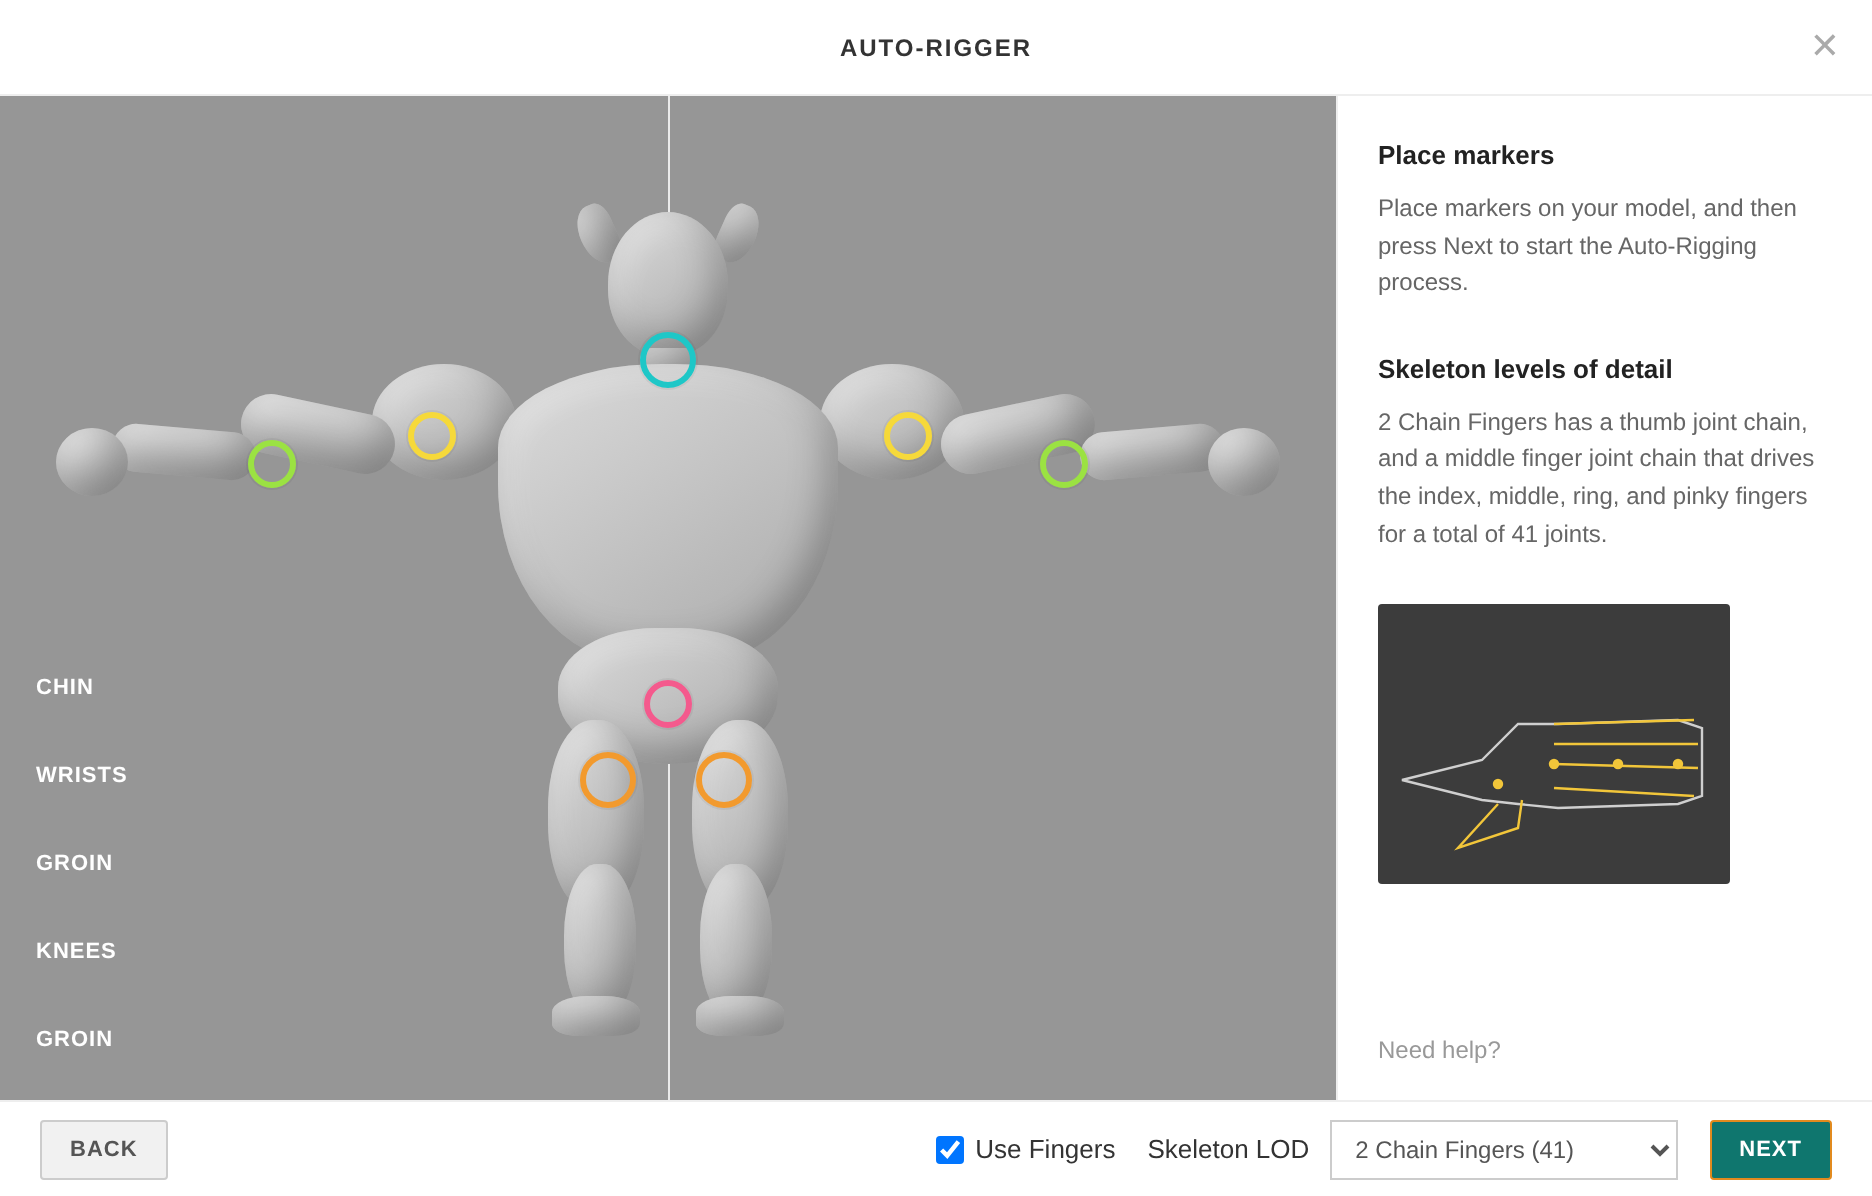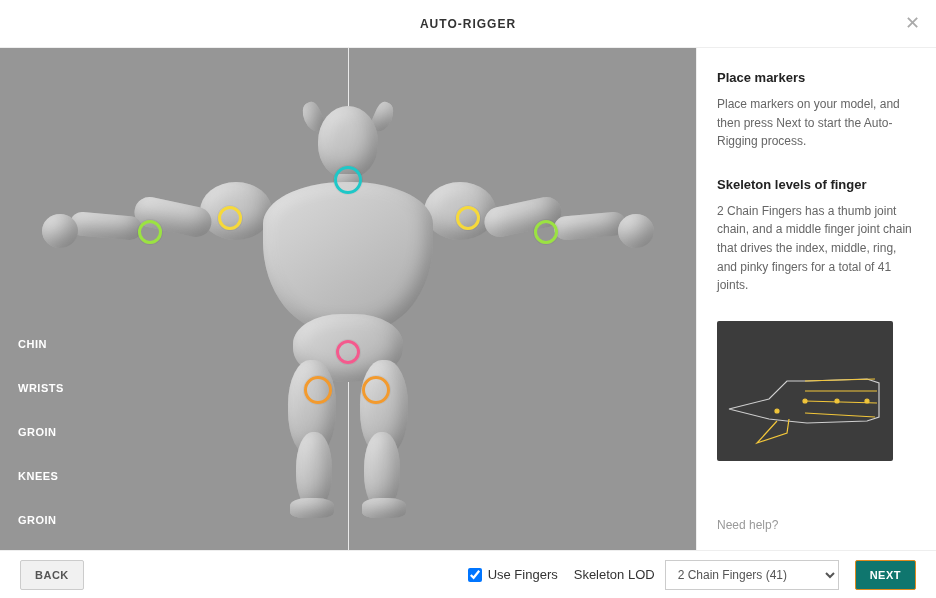--- a/index.html
+++ b/index.html
@@ -118,21 +118,21 @@
     gap: 32px;
   }
   .marker-label {
     font-size: 11px;
     font-weight: 700;
     letter-spacing: 0.5px;
     color: #fff;
   }
 
   .side-panel {
-    width: 240px;
+    width: 268px;
     background: #fff;
     border-left: 1px solid #eee;
     padding: 22px 20px 18px 20px;
     display: flex;
     flex-direction: column;
     position: relative;
   }
   .sp-heading {
     font-size: 13px;
     font-weight: 700;
@@ -264,21 +264,21 @@
       <span class="marker-label">GROIN</span>
       <span class="marker-label">KNEES</span>
       <span class="marker-label">GROIN</span>
     </div>
   </div>
 
   <div class="side-panel">
     <div class="sp-heading">Place markers</div>
     <div class="sp-text">Place markers on your model, and then press Next to start the Auto-Rigging process.</div>
 
-    <div class="sp-heading">Skeleton levels of finger</div>
+    <div class="sp-heading">Skeleton levels of detail</div>
     <div class="sp-text">2 Chain Fingers has a thumb joint chain, and a middle finger joint chain that drives the index, middle, ring, and pinky fingers for a total of 41 joints.</div>
 
     <div class="lod-preview">
       <svg width="176" height="140" viewBox="0 0 176 140">
         <g fill="none" stroke="#f2c63a" stroke-width="1.2">
           <path d="M12 88 L52 78 L70 60 L90 60 L150 58 L162 62 L162 96 L150 100 L90 102 L70 100 L52 98 Z" stroke="#cfcfcf"></path>
           <path d="M60 100 L40 122 L70 112 L72 98"></path>
           <path d="M88 60 L158 58"></path>
             <path d="M88 70 L160 70"></path>
           <path d="M88 80 L160 82"></path>

